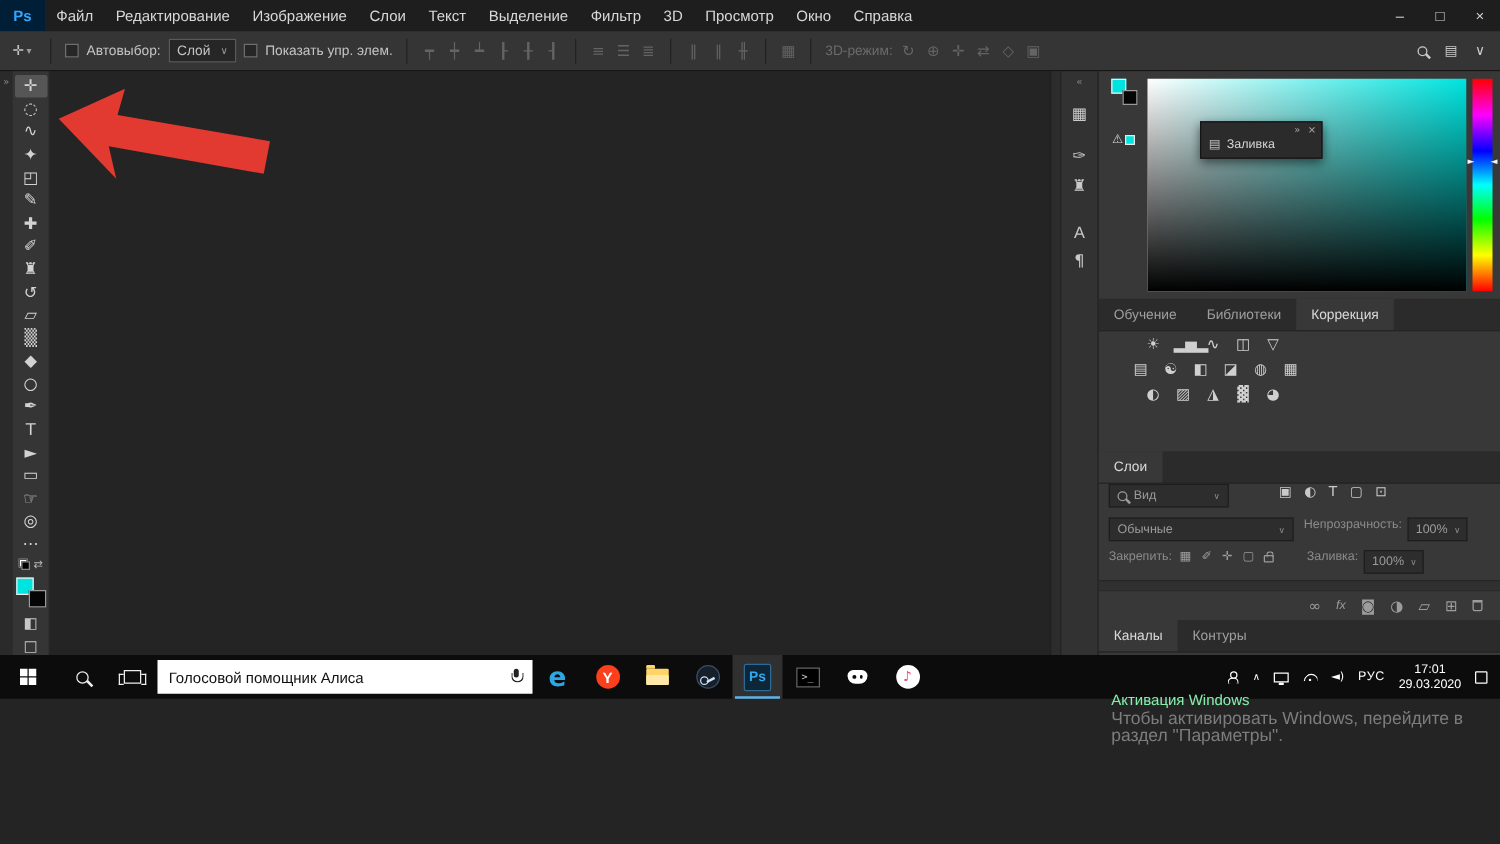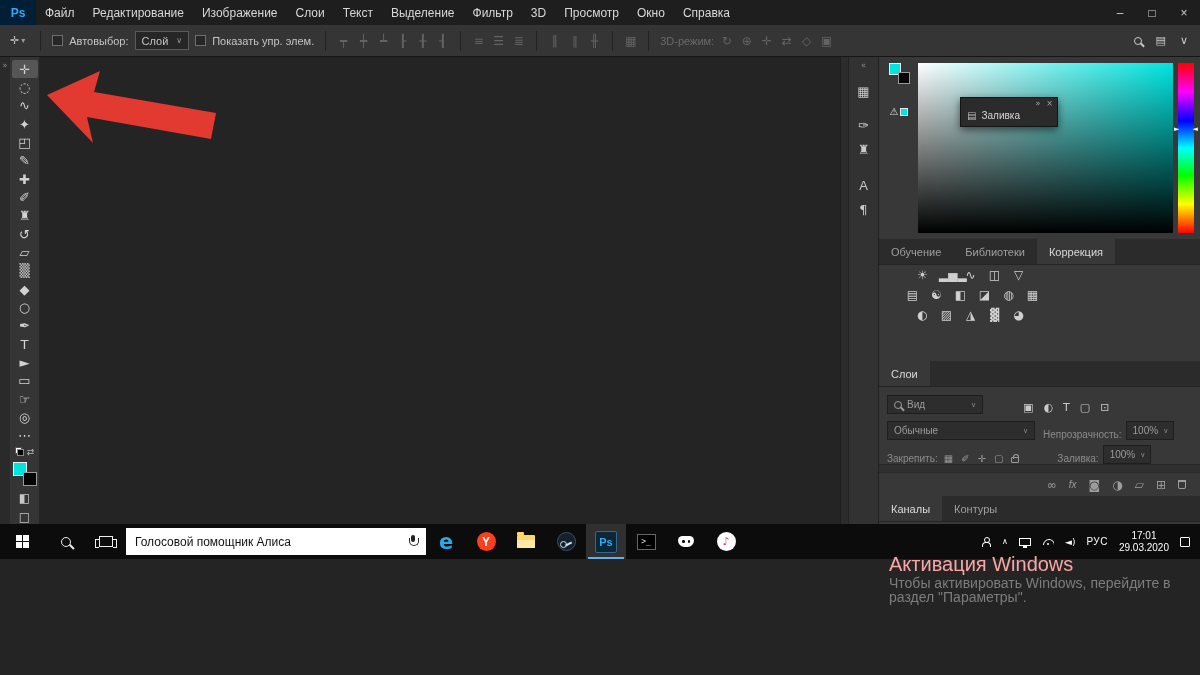--- a/index.html
+++ b/index.html
@@ -81,37 +81,37 @@
 .hue-bar{width:16px;position:relative;background:linear-gradient(to bottom,#f00 0%,#f0f 17%,#00f 34%,#0ff 50%,#0f0 66%,#ff0 83%,#f00 100%)}
 .hue-arrow-r{position:absolute;right:-4px;top:62px;font-size:7px;color:#f2f2f2}
 .hue-arrow-l{position:absolute;left:-4px;top:62px;font-size:7px;color:#f2f2f2}
 .panel-adjust{height:122px;flex:none;display:flex;flex-direction:column}
 .adj-header{font-size:11px;color:#cfcfcf;padding:6px 8px 3px}
 .adj-row{display:flex;gap:9px;padding:3px 0 3px 36px;font-size:12px;color:#d0d0d0}
 .adj-row span{width:15px;text-align:center}
 .adj-row.r2{padding-left:26px}
 .panel-layers{flex:1;display:flex;flex-direction:column;min-height:0}
 .layers-body{flex:1;display:flex;flex-direction:column;position:relative;min-height:0}
-.lr{display:flex;align-items:flex-end;padding:0 8px;flex:none}
+.lr{display:flex;align-items:flex-start;padding:0 8px;flex:none}
 .filter-row{height:27px;gap:0}
 .ps-select{height:19px;background:#2d2d2d;border:1px solid #1e1e1e;display:flex;align-items:center;gap:5px;padding:0 6px;font-size:10px;color:#9b9b9b}
 .ps-select .caret{font-size:7px;color:#8a8a8a;margin-left:auto}
 .view-select{width:96px}
 .type-icons{display:flex;gap:10px;margin-left:40px;font-size:11px;color:#c9c9c9}
 .blend-row{height:26px}
 .blend-select{width:148px}
 .lbl{font-size:10px;color:#8b8b8b;white-space:nowrap}
 .val{width:48px;margin-left:4px}
 .lock-row{height:24px}
 .lock-icons{display:flex;gap:8px;margin-left:6px;font-size:10px;color:#9a9a9a;align-items:center}
 .padlock{display:inline-block;width:8px;height:6px;border:1px solid #9a9a9a;border-radius:1px;position:relative;margin-top:3px}
 .padlock::before{content:'';position:absolute;top:-4px;left:1px;width:4px;height:4px;border:1px solid #9a9a9a;border-bottom:none;border-radius:3px 3px 0 0}
 .layer-list{flex:1;background:#303030;border-top:1px solid #262626;min-height:0}
 .watermark{position:absolute;left:10px;top:166px;z-index:4;pointer-events:none}
-.wm-title{font-size:20px;color:#fca5a5}
+.wm-title{font-size:12px;color:#86efac}
 .wm-line{font-size:14px;color:#7d7d7d;line-height:14px}
 .layers-bottom{height:24px;background:#383838;border-top:1px solid #2a2a2a;display:flex;align-items:center;justify-content:flex-end;gap:12px;padding-right:14px;font-size:12px;color:#9c9c9c;flex:none}
 .fx{font-size:10px;font-style:italic}
 .trash{display:inline-block;width:8px;height:9px;border:1px solid #9c9c9c;border-top:2px solid #9c9c9c;border-radius:0 0 2px 2px}
 .panel-channels{height:28px;flex:none}
 
 
 .taskbar{height:35px;background:#0c0c0c;display:flex;align-items:center;color:#fff;flex:none}
 .tb-btn{width:40px;height:35px;display:flex;align-items:center;justify-content:center}
 .tb-btn.start{width:46px}
@@ -396,21 +396,21 @@
           </div>
           <div class="lr lock-row">
             <span class="lbl">Закрепить:</span>
             <div class="lock-icons g">
               <span>▦</span>
               <span>✐</span>
               <span>✛</span>
               <span>▢</span>
               <span class="padlock"></span>
             </div>
-            <span class="lbl" style="margin-left:38px">Заливка:</span>
+            <span class="lbl" style="margin-left:26px">Заливка:</span>
             <div class="ps-select val">
               <span>100%</span>
               <span class="caret g">∨</span>
             </div>
           </div>
           <div class="layer-list"></div>
           <div class="watermark">
             <div class="wm-title">Активация Windows</div>
             <div class="wm-line">Чтобы активировать Windows, перейдите в</div>
             <div class="wm-line">раздел "Параметры".</div>

